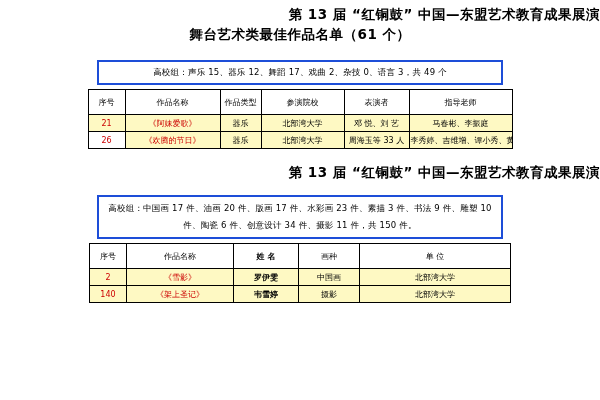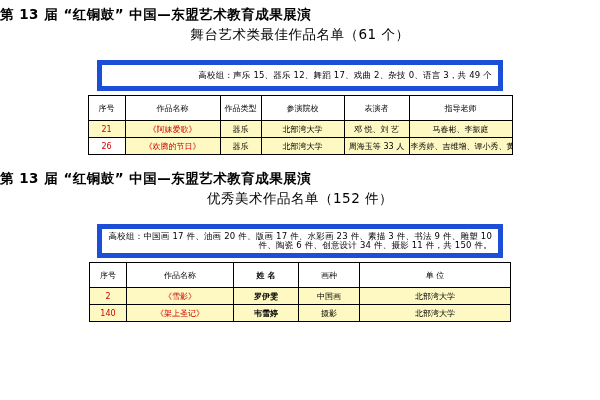--- a/index.html
+++ b/index.html
@@ -16,53 +16,53 @@
   }
   .page {
     position: relative;
     width: 600px;
     height: 400px;
     box-sizing: border-box;
     padding: 4px 0 0 0;
   }
 
   .doc-title {
-    text-align: left;
+    text-align: right;
     font-weight: bold;
     font-size: 13.5px;
     letter-spacing: 0.5px;
     line-height: 20px;
     color: #000;
   }
   .doc-subtitle {
     text-align: center;
-    font-weight: normal;
+    font-weight: bold;
     font-size: 13.5px;
     letter-spacing: 0.5px;
     line-height: 20px;
     color: #000;
     margin-bottom: 3px;
   }
 
   .block {
     width: 406px;
     margin: 0 auto;
   }
 
   .note-box {
-    border: 5px solid #1d4ed8;
+    border: 2px solid #1d4ed8;
     box-sizing: border-box;
     font-size: 8.5px;
     line-height: 13px;
     padding: 4px 6px;
-    text-align: right;
+    text-align: center;
     letter-spacing: 0.2px;
   }
   .note-box.two-line {
-    line-height: 9px;
+    line-height: 17px;
     padding: 3px 6px;
   }
 
   table.grid {
     border-collapse: collapse;
     width: 406px;
     table-layout: fixed;
     font-size: 8px;
     margin: 0 auto;
   }
@@ -159,21 +159,20 @@
           <td class="c6 hl">李秀婷、吉维增、谭小秀、黄威</td>
         </tr>
       </tbody>
     </table>
   </div>
 
   <div class="spacer-lg"></div>
 
   <div>
     <div class="doc-title">第 13 届 “红铜鼓” 中国—东盟艺术教育成果展演</div>
-    <div class="doc-subtitle">优秀美术作品名单（152 件）</div>
 
     <div class="spacer-lg"></div>
 
     <div class="block">
       <div class="note-box two-line">高校组：中国画 17 件、油画 20 件、版画 17 件、水彩画 23 件、素描 3 件、书法 9 件、雕塑 10 件、陶瓷 6 件、创意设计 34 件、摄影 11 件，共 150 件。</div>
     </div>
 
     <div class="spacer-sm"></div>
 
     <table class="grid t2">

